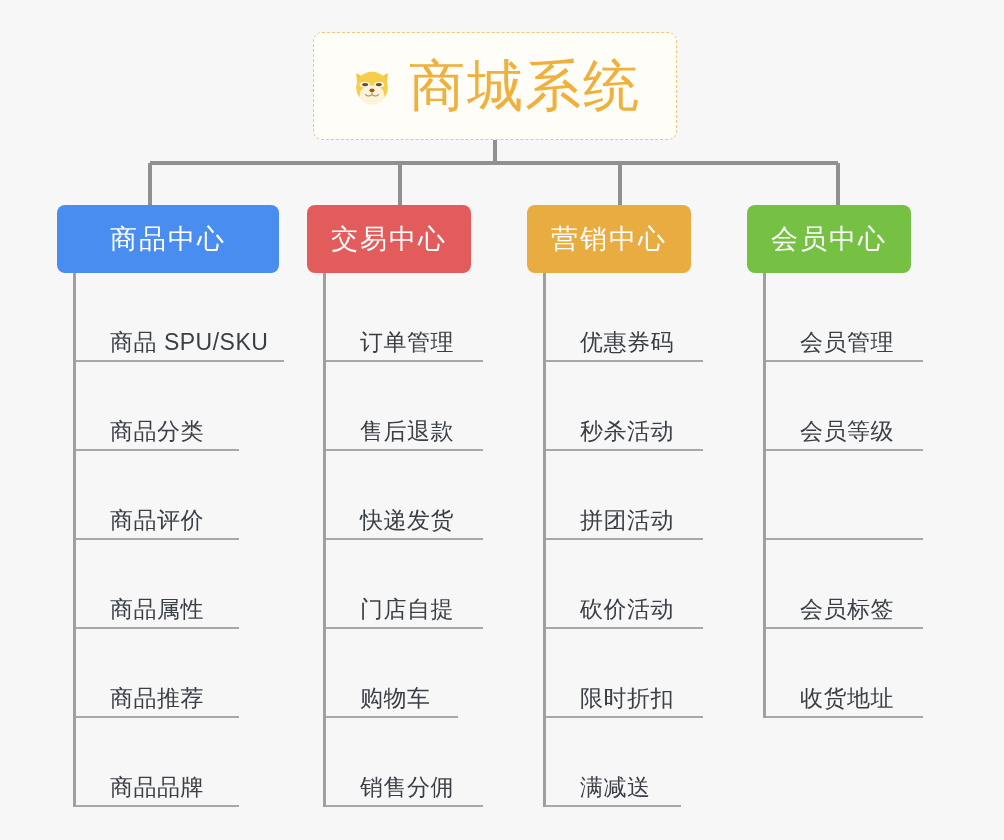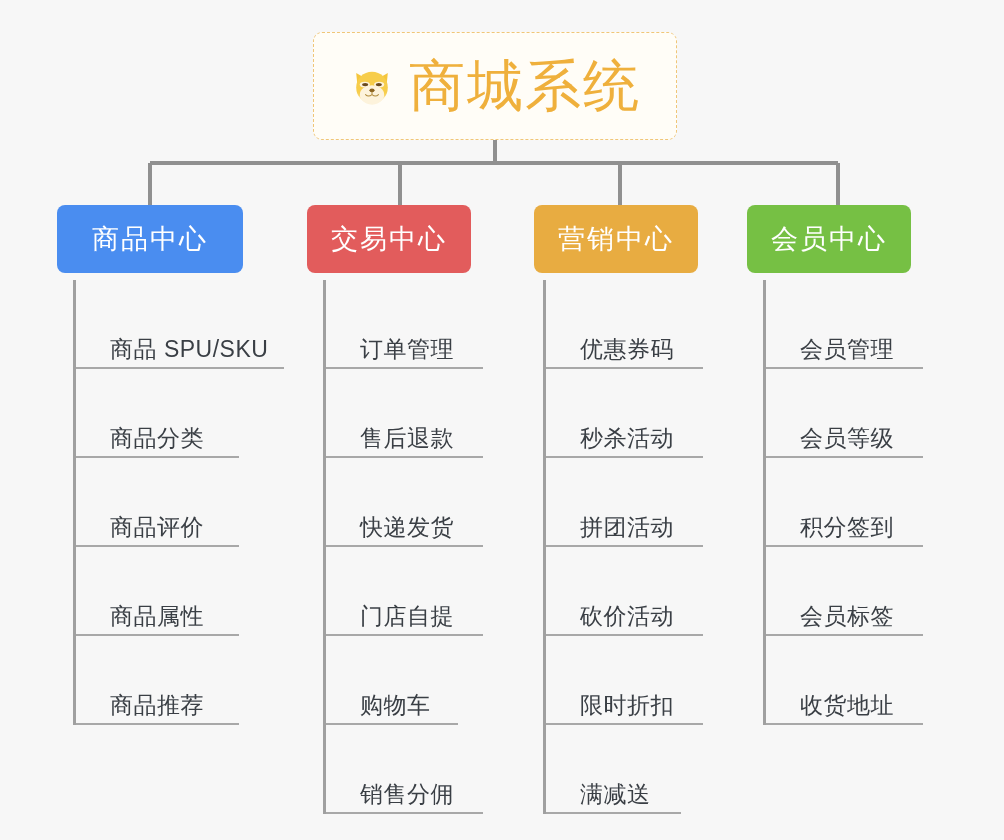--- a/index.html
+++ b/index.html
@@ -71,21 +71,21 @@
     top: 205px;
     width: 220px;
   }
   .col-0 { left: 57px; }
   .col-1 { left: 307px; }
   .col-2 { left: 527px; }
   .col-3 { left: 747px; text-align: center; }
 
   .cat-header {
     position: relative;
-    width: 186px;
+    width: 222px;
     height: 68px;
     border-radius: 8px;
     display: flex;
     align-items: center;
     justify-content: center;
     color: #ffffff;
     font-size: 27px;
     letter-spacing: 2px;
     white-space: nowrap;
     box-sizing: border-box;
@@ -95,21 +95,21 @@
   .col-3 .cat-header {
     width: 164px;
   }
 
   
   .item-list {
     position: relative;
     margin-left: 16px;
     padding-left: 0;
     border-left: 3px solid #a0a0a0;
-    margin-top: 7px;
+    margin-top: 0;
   }
   .item-row {
     position: relative;
     height: 89px;
     display: flex;
     align-items: flex-end;
   }
   .item-underline {
     position: absolute;
     left: 0;
@@ -192,20 +192,24 @@
           <span class="item-underline"></span>
         </div>
         <div class="item-row w-short">
           <span class="item-label">商品属性</span>
           <span class="item-underline"></span>
         </div>
         <div class="item-row w-short">
           <span class="item-label">商品推荐</span>
           <span class="item-underline"></span>
         </div>
+        <div class="item-row w-short">
+          <span class="item-label">商品品牌</span>
+          <span class="item-underline"></span>
+        </div>
       </div>
   </div>
 
   <div class="column col-1">
     <div class="cat-header" style="background: rgb(226, 92, 92);">交易中心</div>
     <div class="item-list">
         <div class="item-row">
           <span class="item-label">订单管理</span>
           <span class="item-underline"></span>
         </div>
@@ -226,21 +230,21 @@
           <span class="item-underline"></span>
         </div>
         <div class="item-row">
           <span class="item-label">销售分佣</span>
           <span class="item-underline"></span>
         </div>
       </div>
   </div>
 
   <div class="column col-2">
-    <div class="cat-header" style="background: rgb(232, 172, 65); margin-left: 7px;">营销中心</div>
+    <div class="cat-header" style="background: rgb(232, 172, 65);">营销中心</div>
     <div class="item-list">
         <div class="item-row">
           <span class="item-label">优惠券码</span>
           <span class="item-underline"></span>
         </div>
         <div class="item-row">
           <span class="item-label">秒杀活动</span>
           <span class="item-underline"></span>
         </div>
         <div class="item-row">
@@ -267,21 +271,20 @@
     <div class="item-list">
         <div class="item-row">
           <span class="item-label">会员管理</span>
           <span class="item-underline"></span>
         </div>
         <div class="item-row">
           <span class="item-label">会员等级</span>
           <span class="item-underline"></span>
         </div>
         <div class="item-row">
-          <span class="item-label">积分签到</span>
           <span class="item-underline"></span>
         </div>
         <div class="item-row">
           <span class="item-label">会员标签</span>
           <span class="item-underline"></span>
         </div>
         <div class="item-row">
           <span class="item-label">收货地址</span>
           <span class="item-underline"></span>
         </div>

